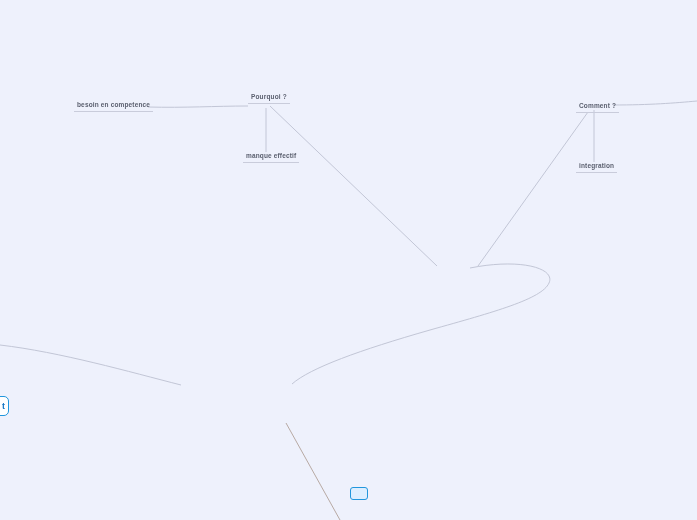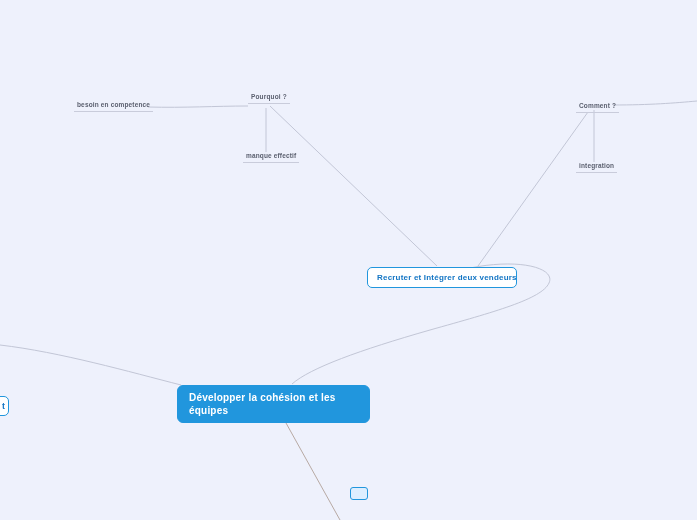--- a/index.html
+++ b/index.html
@@ -137,21 +137,19 @@
   <div class="text-node" style="left:74px; top:100px;">besoin en competence</div>
 
   <div class="text-node" style="left:248px; top:92px;">Pourquoi ?</div>
 
   <div class="text-node" style="left:243px; top:151px;">manque effectif</div>
 
   <div class="text-node" style="left:576px; top:101px;">Comment ?</div>
 
   <div class="text-node" style="left:576px; top:161px;">integration</div>
 
-  <div class="node-outline" style="left:367px; top:267px; width:150px; height:21px;">Recruter et Intégrer deux vendeurs</div>
 
-  <div class="node-filled" style="left:177px; top:385px; width:193px; height:38px;">Développer la cohésion et les équipes</div>
 
   <div class="node-clipped-left" style="left:-9px; top:396px; width:18px; height:20px;">t</div>
 
   <div class="node-empty" style="left:350px; top:487px; width:18px; height:13px;"></div>
 
 </div>
 
 </body></html>

